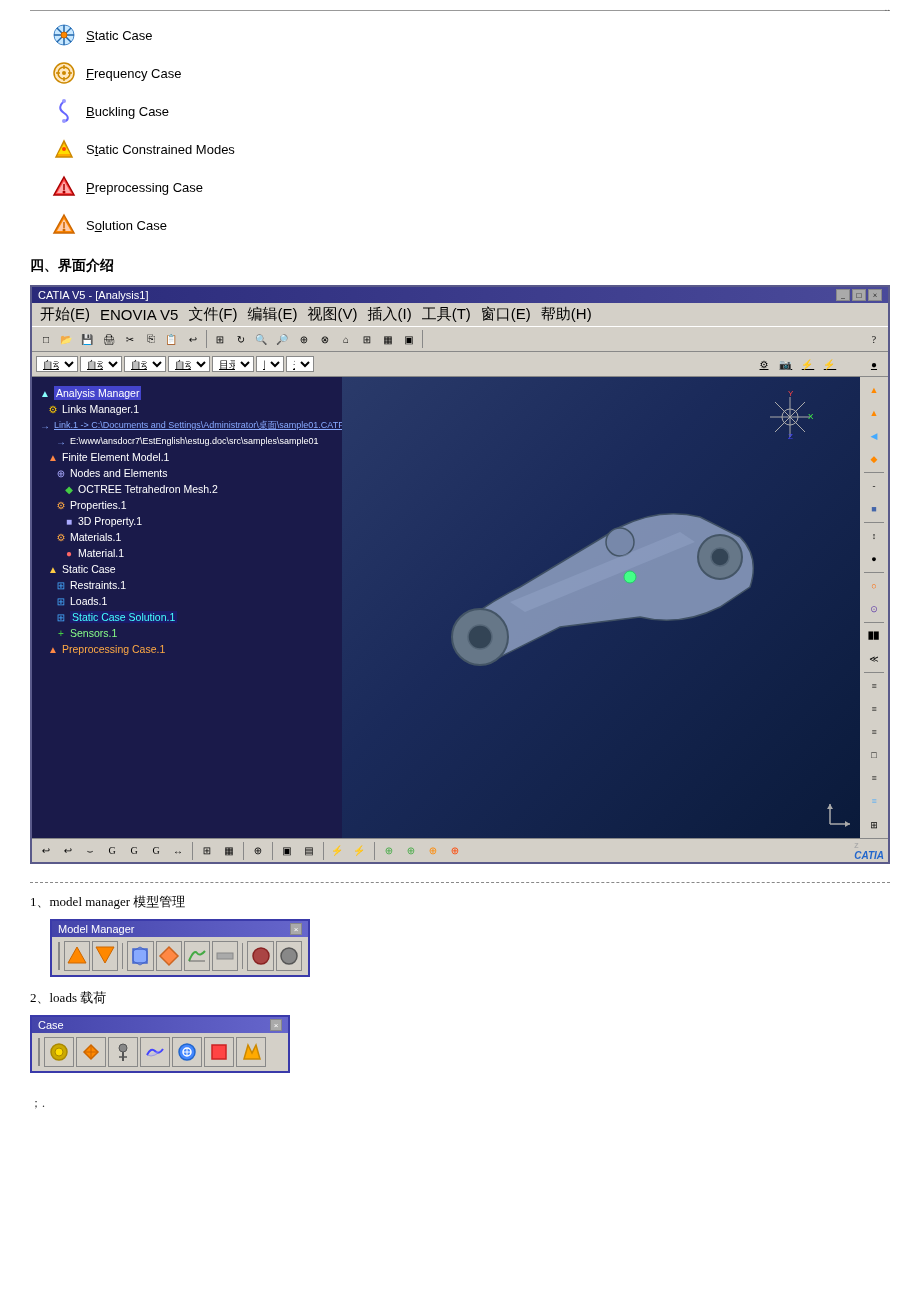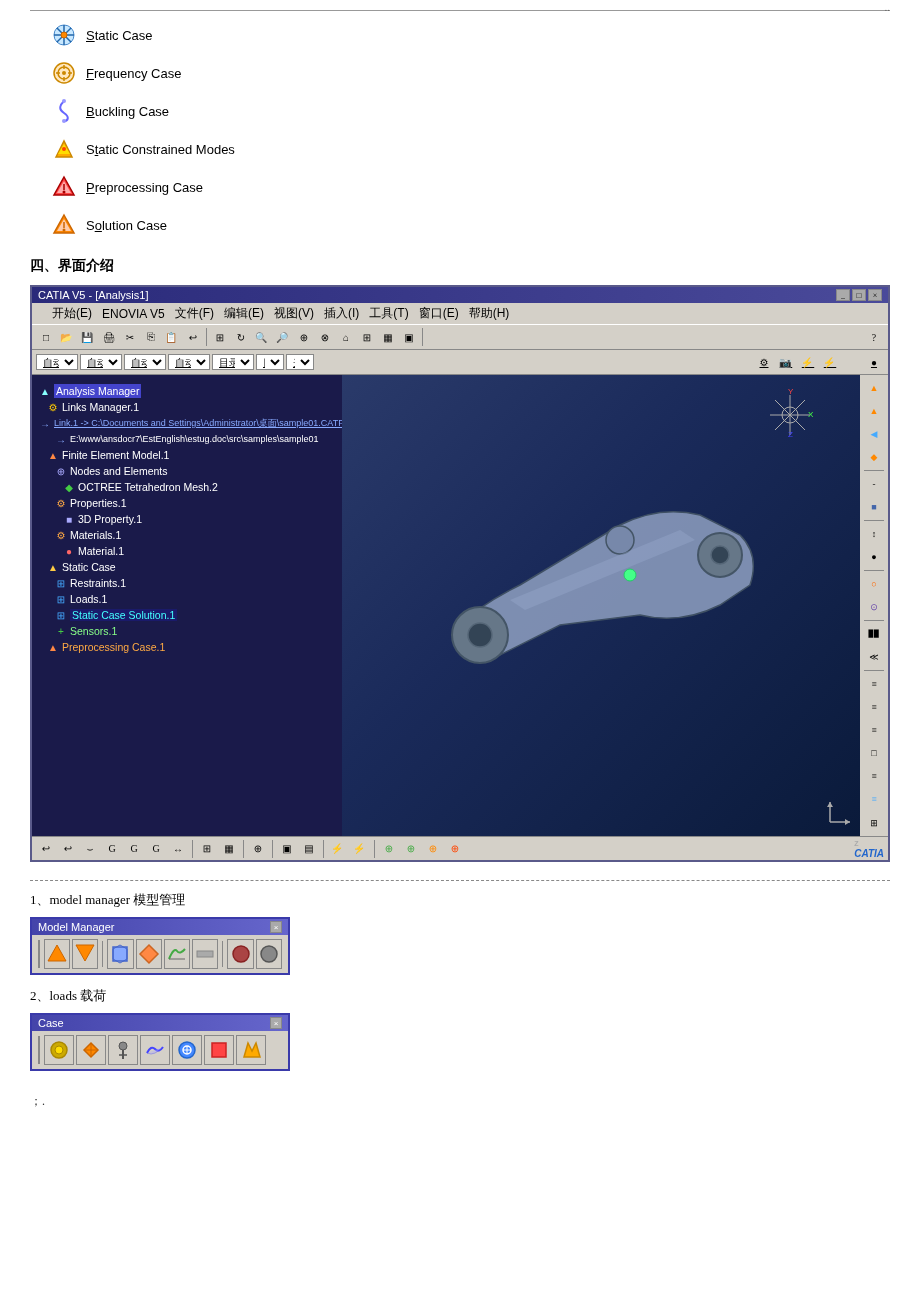--- a/index.html
+++ b/index.html
@@ -83,22 +83,22 @@
       background: #aaa;
       border: 1px solid #888;
       font-size: 8px;
       display: flex; align-items: center; justify-content: center;
       color: #000;
       cursor: pointer;
     }
 
     .catia-menubar {
       background: #d4d0c8;
-      padding: 1px 16px;
-      font-size: 12px;
+      padding: 1px 4px;
+      font-size: 15px;
       display: flex;
       gap: 2px;
       align-items: center;
       font-family: Arial, sans-serif;
     }
     .catia-menubar span {
       padding: 1px 4px;
       cursor: pointer;
     }
 
@@ -688,21 +688,21 @@
   </div>
 
 </div>
 
 
 <hr class="divider-line">
 
 
 <div class="subsection-title">1、model manager 模型管理</div>
 
-<div class="toolbar-panel" style="width:260px;">
+<div class="toolbar-panel" style="width:260px;margin-left:20px;">
   <div class="toolbar-panel-title">
     <span>Model Manager</span>
     <div class="toolbar-panel-close">×</div>
   </div>
   <div class="toolbar-panel-body">
     <div style="width:2px; height:28px; background:#888; margin-right:2px;"></div>
 
     <div class="panel-btn">
       <svg width="22" height="22">
           <polygon points="11,2 20,18 2,18" fill="#ff8800" stroke="#cc6600" stroke-width="1"></polygon>

